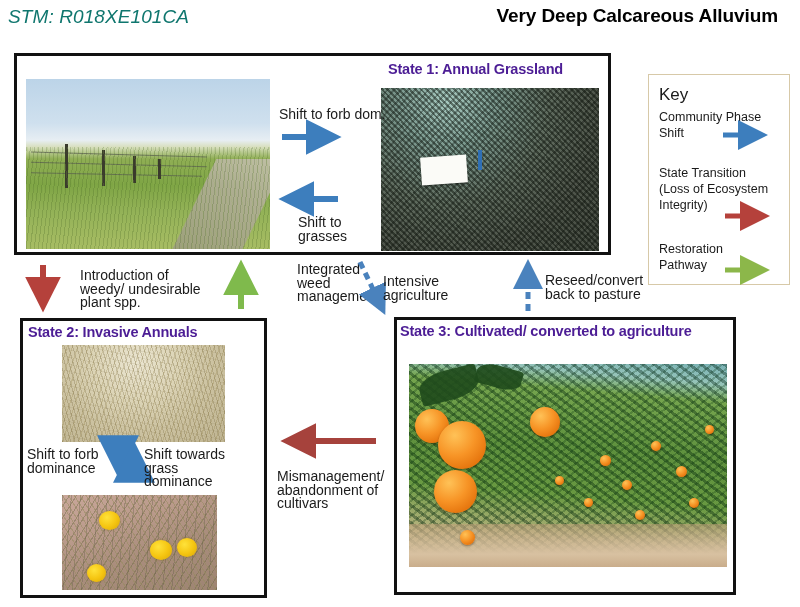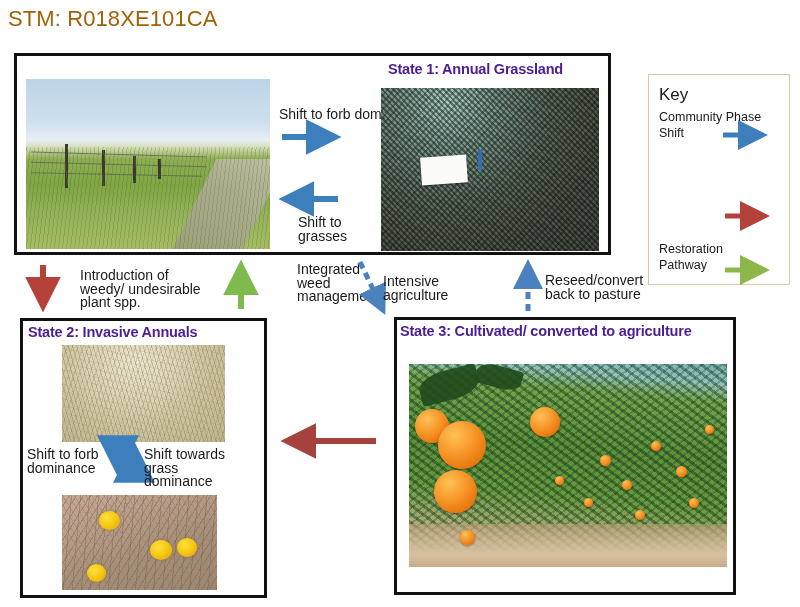--- a/index.html
+++ b/index.html
@@ -17,24 +17,25 @@
     position: absolute;
     left: 0; top: 0;
     width: 800px; height: 607px;
     background: #ffffff;
   }
   .abs { position: absolute; }
 
   
   #stm-id {
     left: 8px; top: 6px;
-    font-size: 22px;
+    font-size: 19px;
     letter-spacing: 0.1px;
-    color: #a16207;
+    color: #0f766e;
     white-space: nowrap;
+    font-style: italic;
   }
   #site-title {
     right: 22px; top: 5px;
     font-size: 19px;
     font-weight: bold;
     color: #000;
     white-space: nowrap;
     letter-spacing: -0.1px;
   }
 
@@ -218,20 +219,21 @@
   #key-lbl-restore { left: 659px; top: 241px; }
 
   svg.arrow { position: absolute; overflow: visible; }
 </style>
 </head>
 <body>
 
 <div id="canvas">
 
   <div class="abs" id="stm-id">STM: R018XE101CA</div>
+  <div class="abs" id="site-title">Very Deep Calcareous Alluvium</div>
 
   <div class="abs state-box" id="state1-box"></div>
   <div class="abs state-title" id="state1-title">State 1: Annual Grassland</div>
 
   <div class="abs photo" id="photo-grassland">
     <div class="road"></div>
     <div class="wire" style="left:2%;top:44%;width:72%;transform:rotate(1.6deg);"></div>
     <div class="wire" style="left:2%;top:50%;width:72%;transform:rotate(1.4deg);"></div>
     <div class="wire" style="left:2%;top:56%;width:70%;transform:rotate(1.2deg);"></div>
     <div class="post" style="left:16%;top:38%;height:26%;"></div>
@@ -352,20 +354,23 @@
   </div>
 
   <svg class="arrow" style="left:278px;top:432px;" width="110" height="22">
     <defs>
         <marker id="mk-red-l" markerWidth="6" markerHeight="6" refX="4.4" refY="3" orient="auto">
       <path d="M0,0 L6,3 L0,6 z" fill="#a6423c"></path>
         </marker>
       </defs>
     <line x1="98" y1="9" x2="12" y2="9" stroke="#a6423c" stroke-width="6" marker-end="url(#mk-red-l)"></line>
   </svg>
+  <div class="abs lbl" id="lbl-mismanage">Mismanagement/
+abandonment of
+cultivars</div>
 
   <div class="abs state-box" id="state3-box"></div>
   <div class="abs state-title" id="state3-title">State 3: Cultivated/ converted to agriculture</div>
 
   <div class="abs photo" id="photo-orchard">
     <div class="leafy"></div>
     <div class="ground"></div>
     <div class="darkleaf" style="left:3%;top:3%;width:60px;height:30px;transform:rotate(-14deg);"></div>
     <div class="darkleaf" style="left:21%;top:1%;width:46px;height:22px;transform:rotate(16deg);"></div>
     <div class="orange" style="left:2%;top:22%;width:34px;height:34px;"></div>
@@ -391,20 +396,23 @@
 Shift</div>
   <svg class="arrow" style="left:722px;top:128px;" width="54" height="16">
     <defs>
         <marker id="mk-key-blue" markerWidth="6" markerHeight="6" refX="4.4" refY="3" orient="auto">
       <path d="M0,0 L6,3 L0,6 z" fill="#3d7ebd"></path>
         </marker>
       </defs>
     <line x1="1" y1="7" x2="38" y2="7" stroke="#3d7ebd" stroke-width="5" marker-end="url(#mk-key-blue)"></line>
   </svg>
 
+  <div class="abs key-label" id="key-lbl-trans">State Transition
+(Loss of Ecosystem
+Integrity)</div>
   <svg class="arrow" style="left:724px;top:209px;" width="54" height="16">
     <defs>
         <marker id="mk-key-red" markerWidth="6" markerHeight="6" refX="4.4" refY="3" orient="auto">
       <path d="M0,0 L6,3 L0,6 z" fill="#b5413b"></path>
         </marker>
       </defs>
     <line x1="1" y1="7" x2="38" y2="7" stroke="#b5413b" stroke-width="5" marker-end="url(#mk-key-red)"></line>
   </svg>
 
   <div class="abs key-label" id="key-lbl-restore">Restoration

